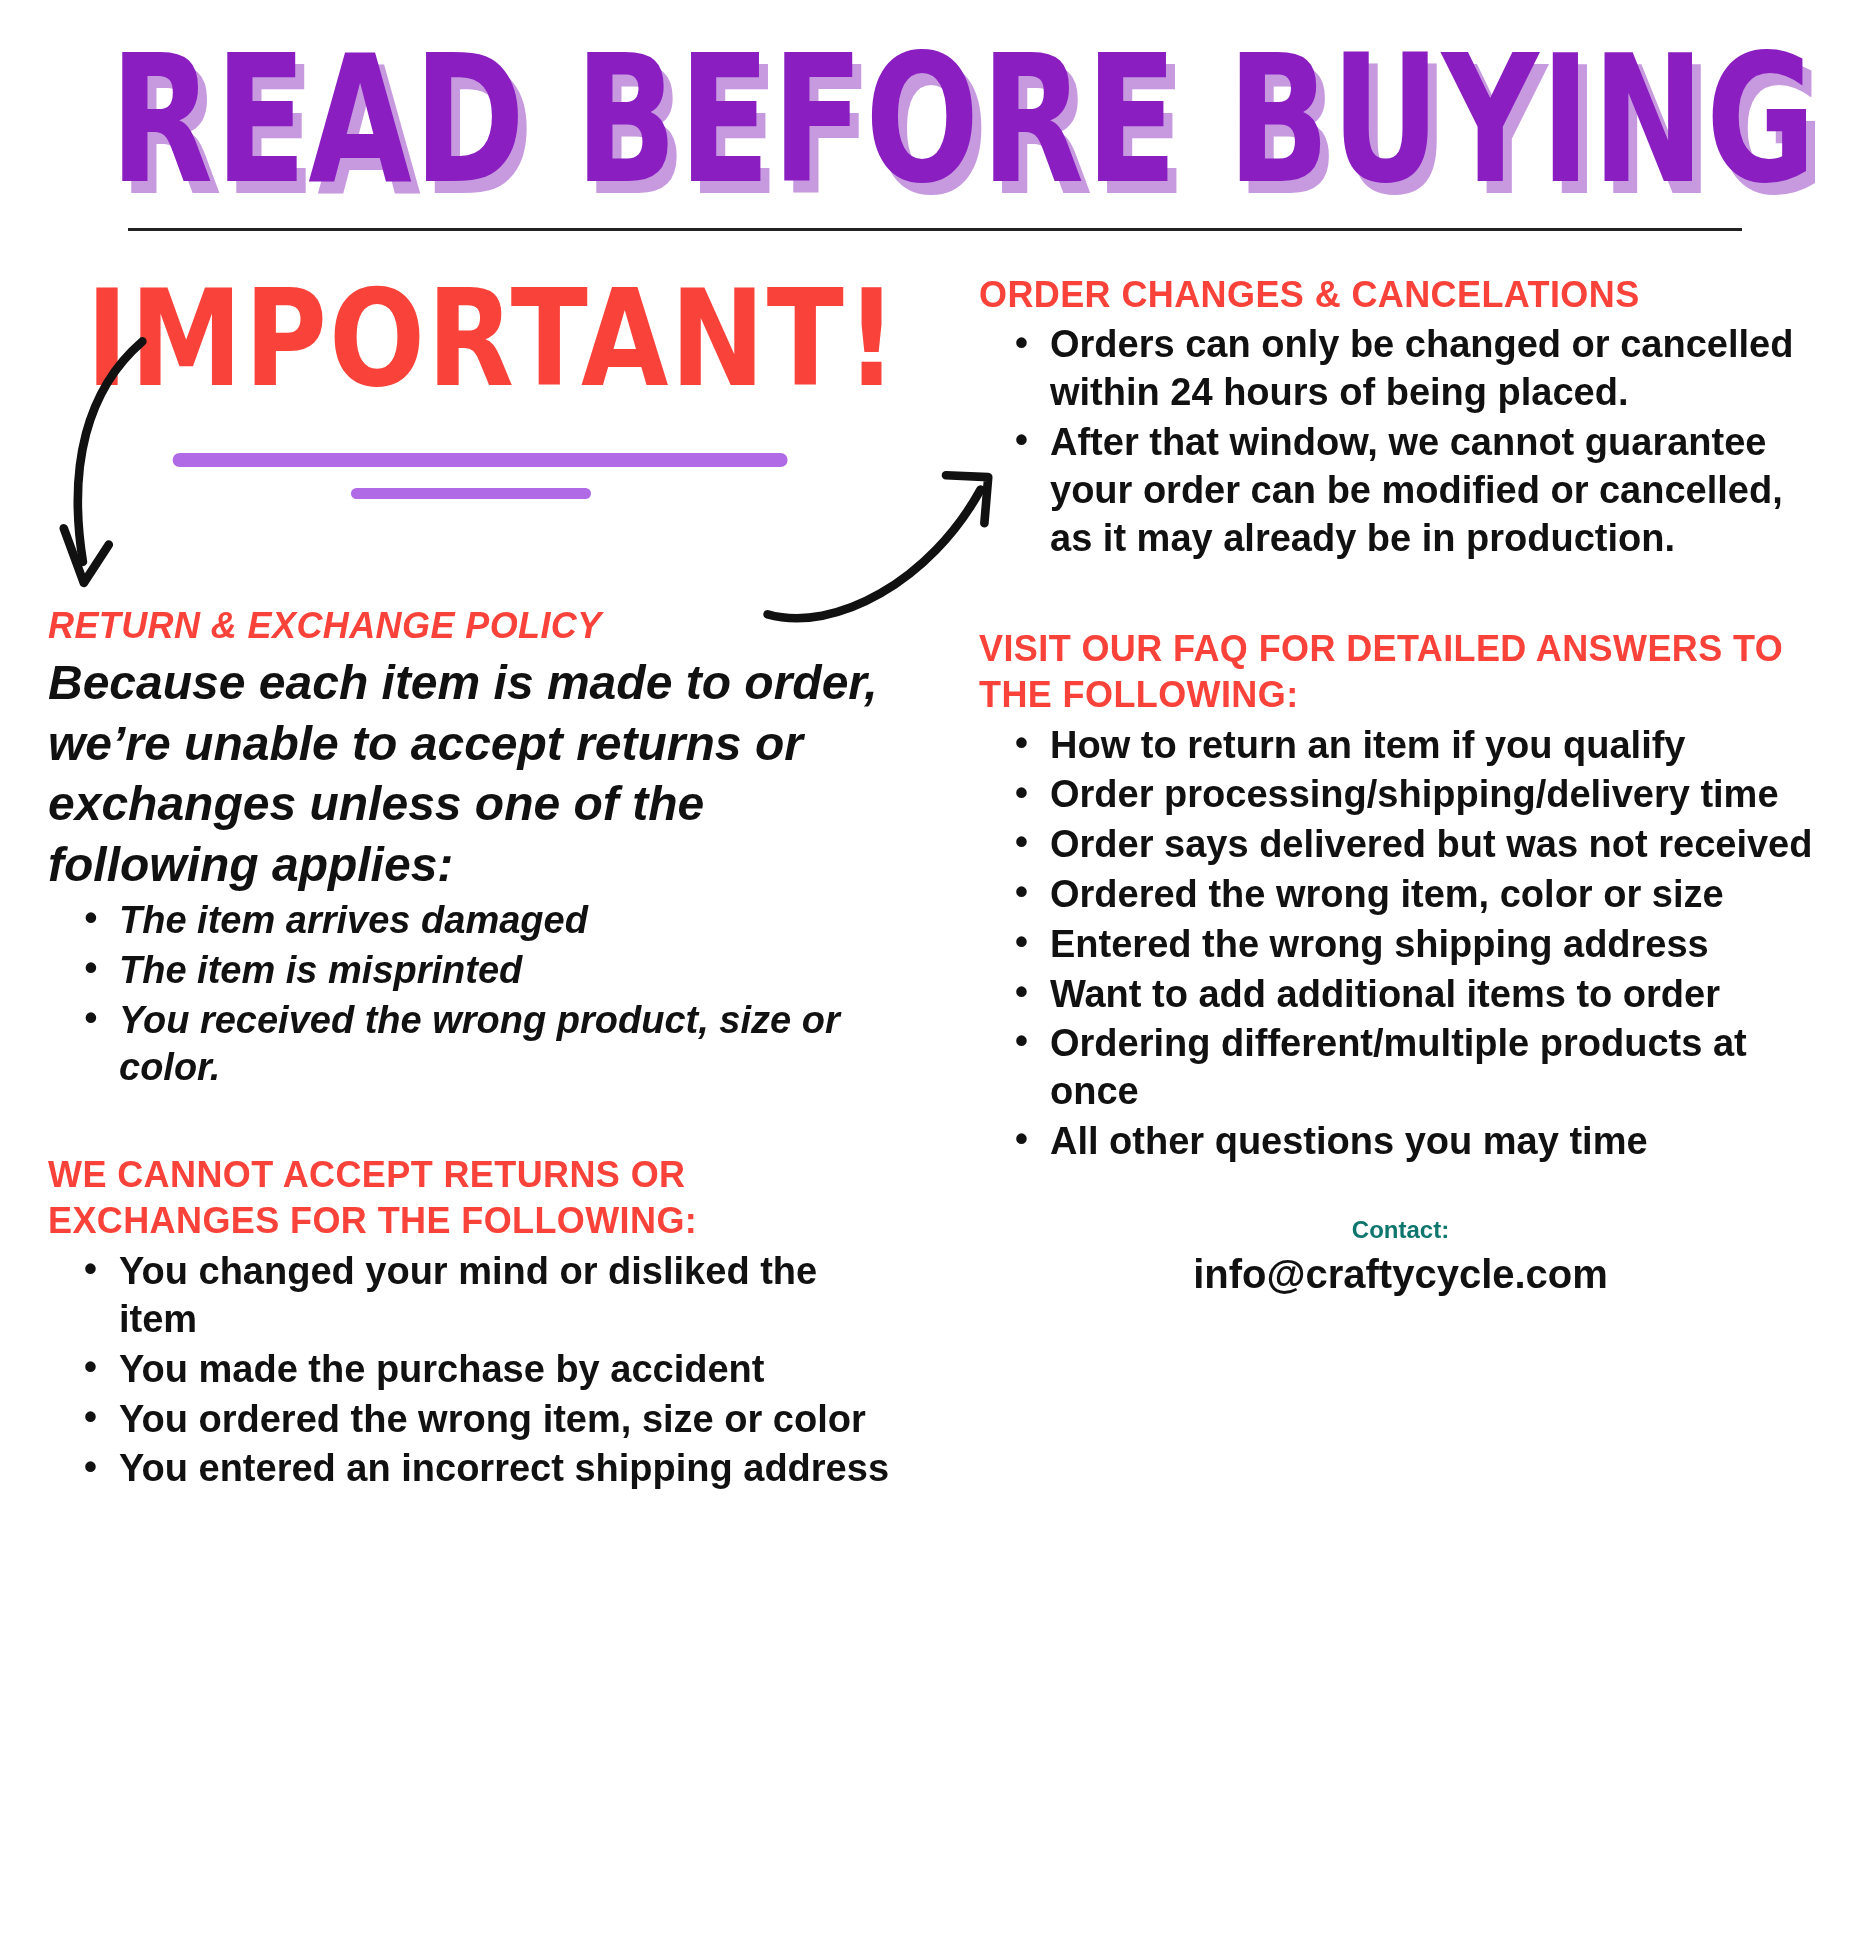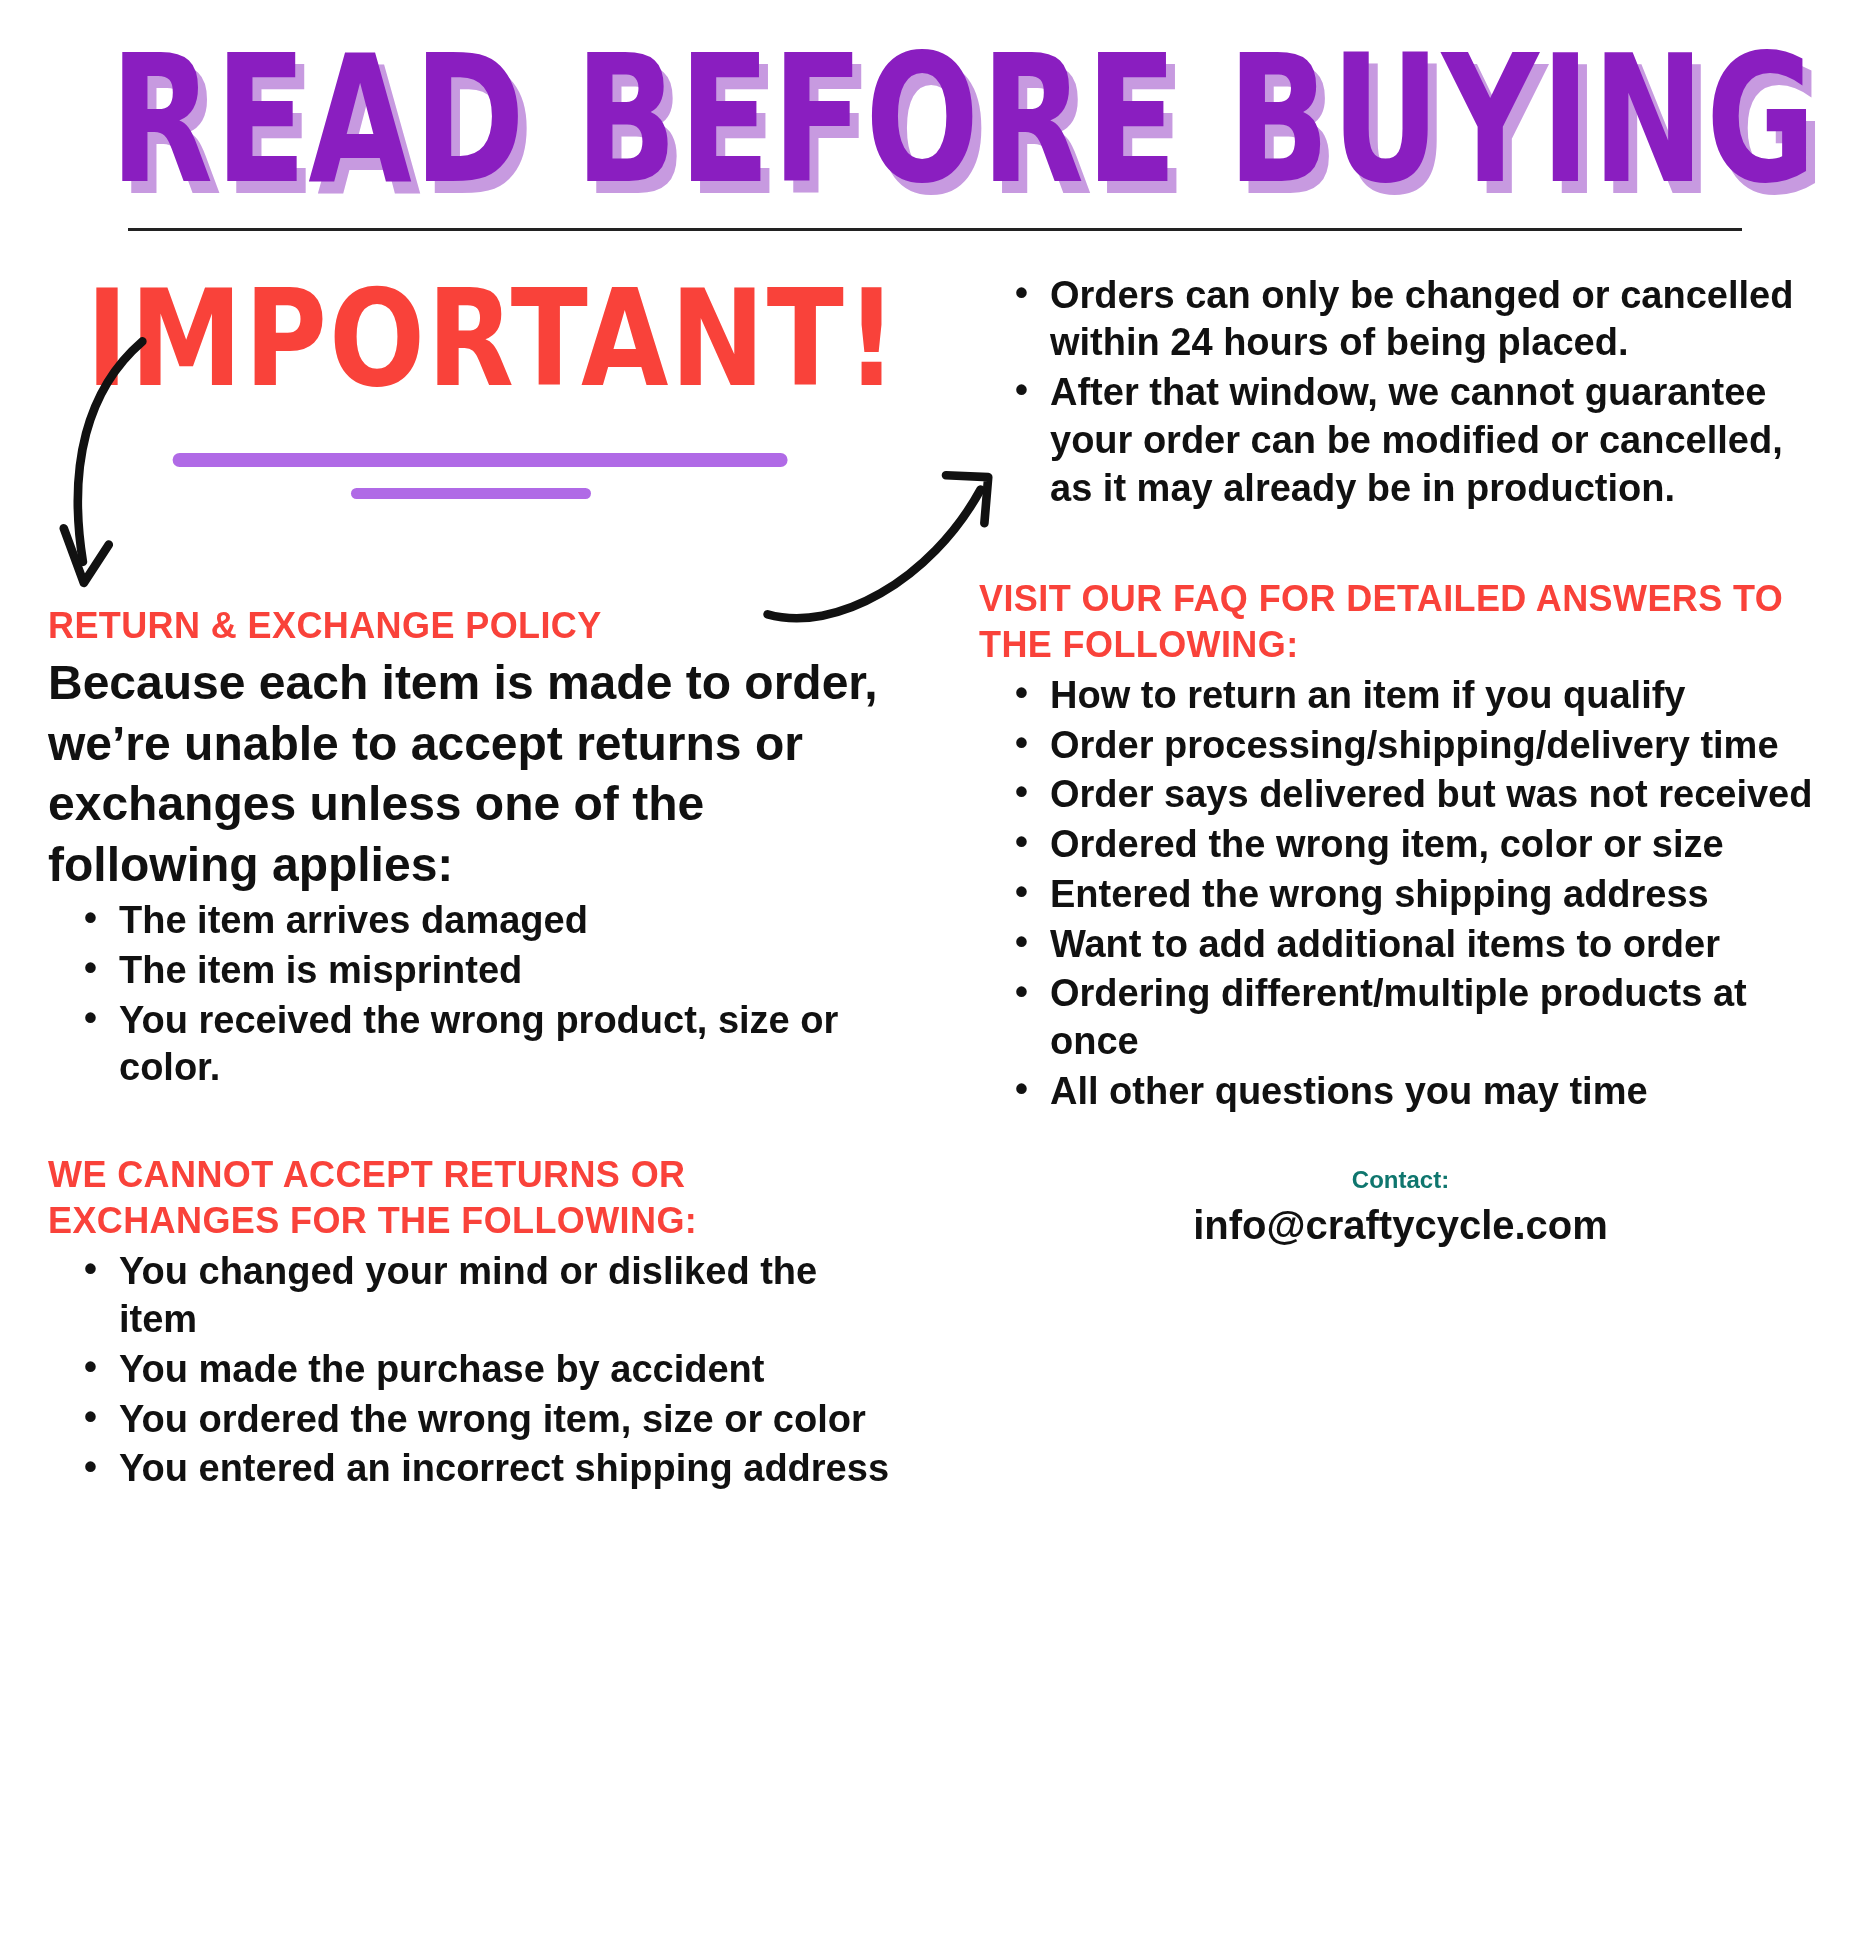--- a/index.html
+++ b/index.html
@@ -184,21 +184,21 @@
 
       <div class="important">IMPORTANT!</div>
       <div class="underline1"></div>
       <div class="underline2"></div>
 
       <svg class="arrow-left" viewBox="0 0 120 300">
         <path d="M88 20 C 30 70, 10 150, 26 250" stroke="#111" stroke-width="9" fill="none" stroke-linecap="round"></path>
         <path d="M6 215 L27 272 L53 232" stroke="#111" stroke-width="9" fill="none" stroke-linecap="round" stroke-linejoin="round"></path>
       </svg>
 
-      <div class="section" style="margin-top:104px;">
+      <div class="section" style="margin-top:104px;font-style:italic;">
         <h2 class="heading">RETURN &amp; EXCHANGE POLICY</h2>
         <p class="body-text">Because each item is made to order, we’re unable to accept returns or exchanges unless one of the following applies:</p>
         <ul class="bullets">
           <li>The item arrives damaged</li>
           <li>The item is misprinted</li>
           <li>You received the wrong product, size or color.</li>
         </ul>
       </div>
 
       <div class="section" style="margin-top:60px;">
@@ -214,20 +214,21 @@
     </div>
 
     <div class="col-right">
 
       <svg class="arrow-right" viewBox="0 0 270 250" style="left:-221px;top:144px;">
         <path d="M10 215 C 80 235, 180 180, 232 85" stroke="#111" stroke-width="9" fill="none" stroke-linecap="round"></path>
         <path d="M196 70 L240 72 L236 120" stroke="#111" stroke-width="9" fill="none" stroke-linecap="round" stroke-linejoin="round"></path>
       </svg>
 
       <div class="section right-top">
+        <h2 class="heading">ORDER CHANGES &amp; CANCELATIONS</h2>
         <ul class="bullets">
           <li>Orders can only be changed or cancelled within 24 hours of being placed.</li>
           <li> After that window, we cannot guarantee your order can be modified or cancelled, as it may already be in production.</li>
         </ul>
       </div>
 
       <div class="section" style="margin-top:63px;">
         <h2 class="heading">VISIT OUR FAQ FOR DETAILED ANSWERS TO THE FOLLOWING:</h2>
         <ul class="bullets">
           <li>How to return an item if you qualify</li>

